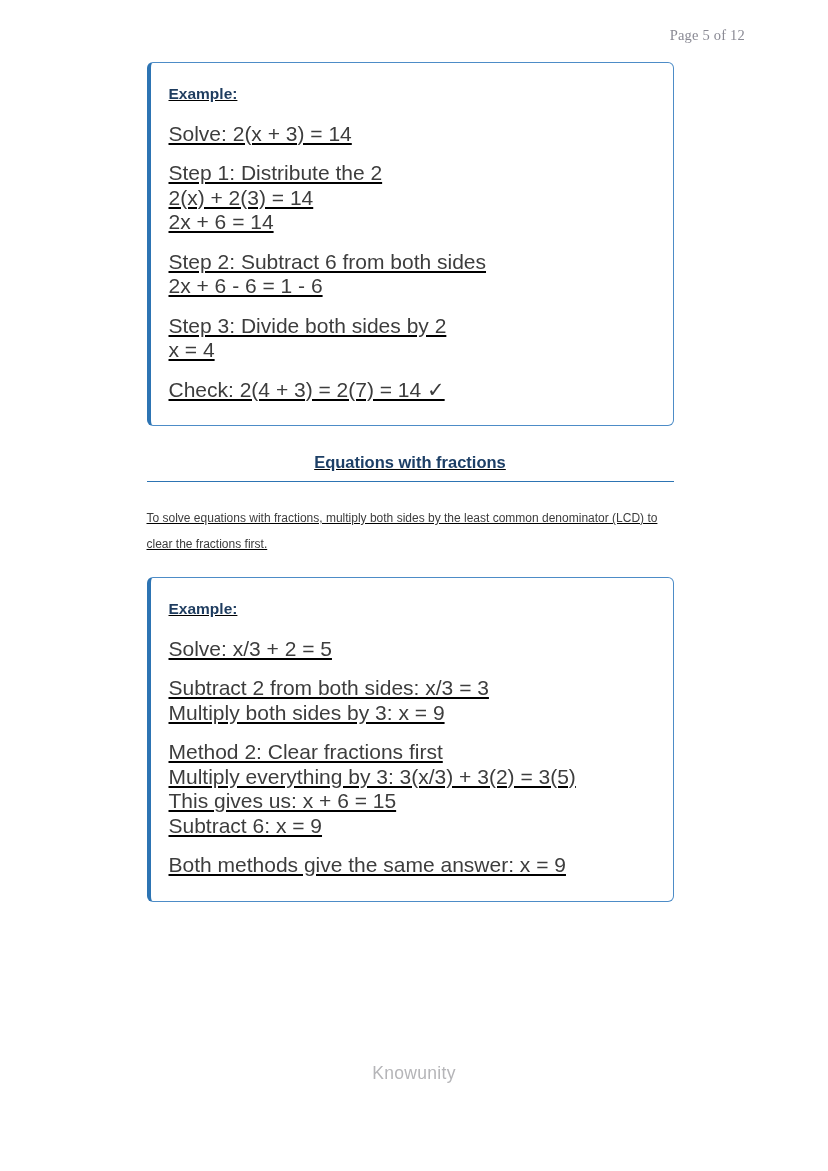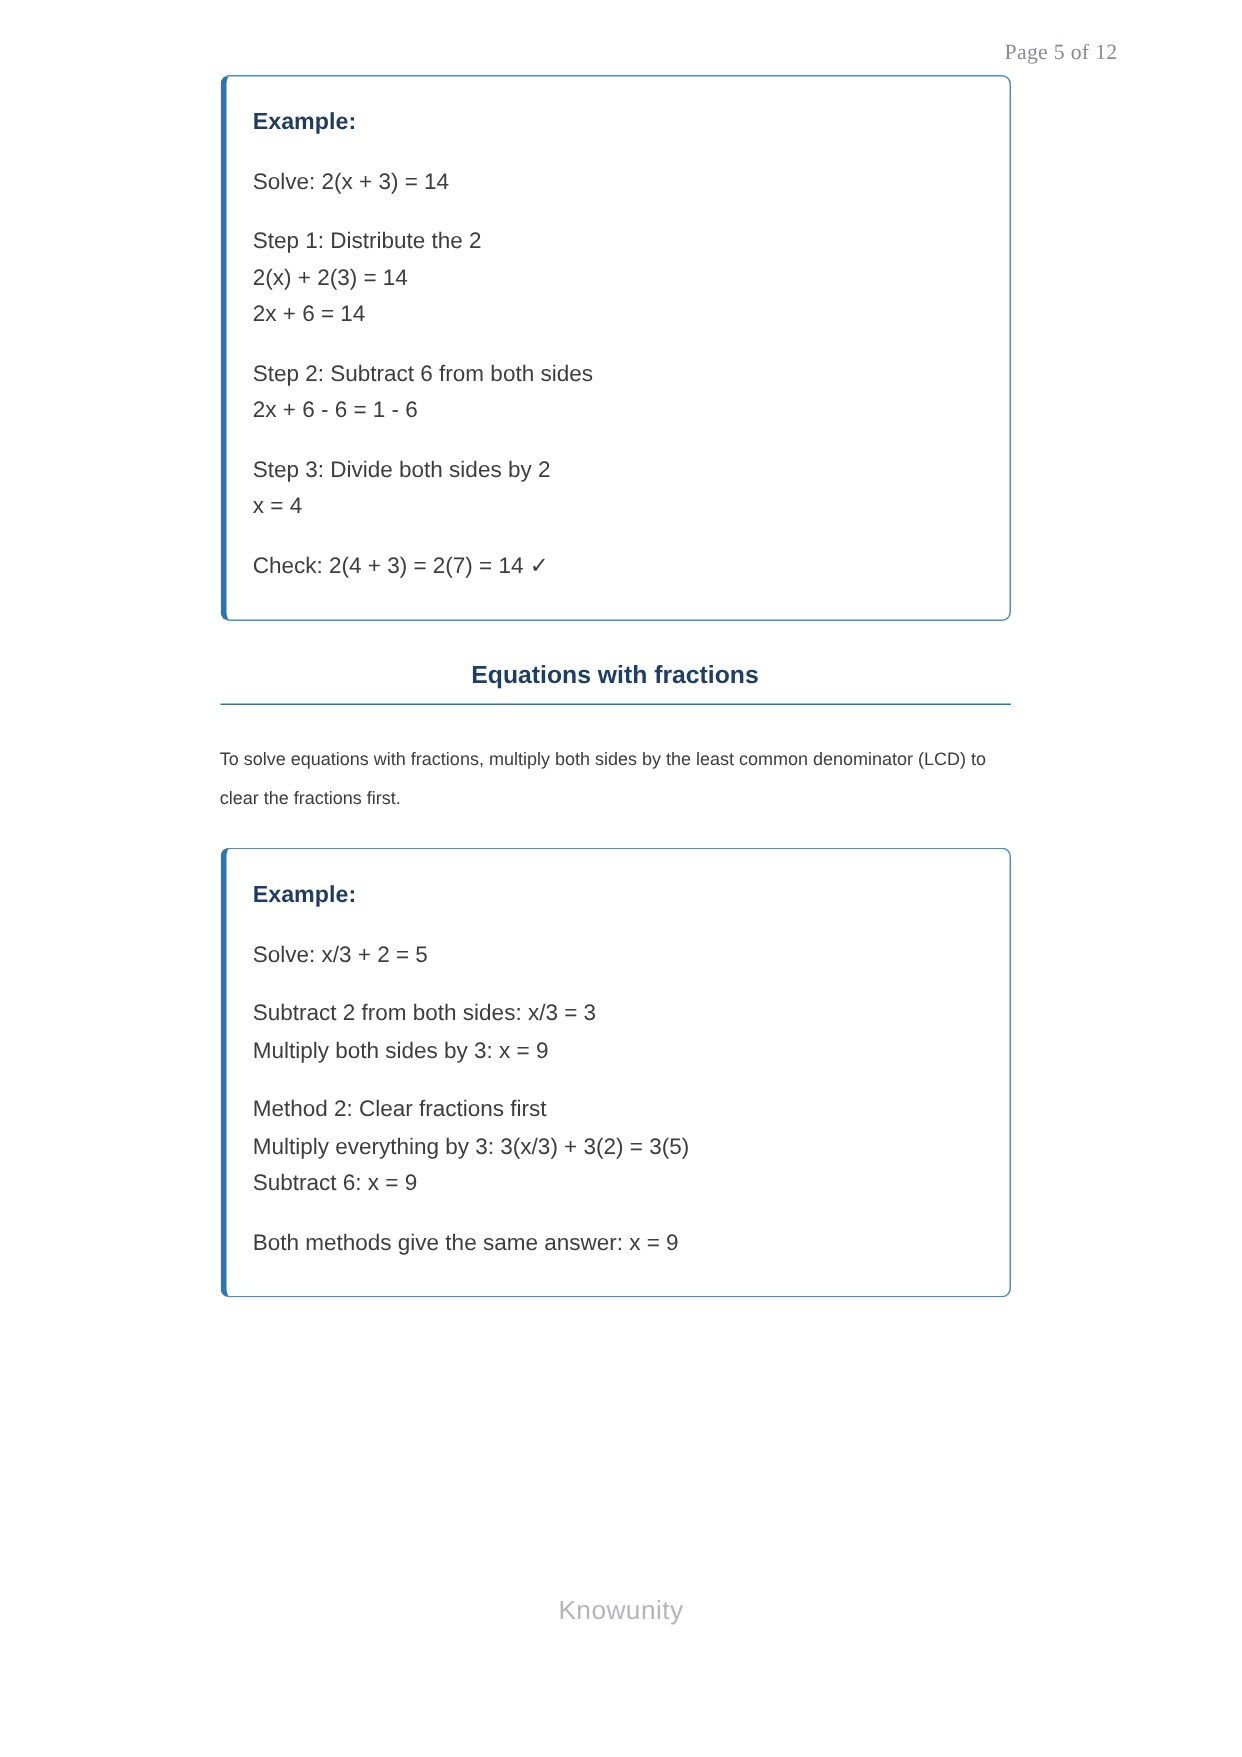--- a/index.html
+++ b/index.html
@@ -25,22 +25,23 @@
     position: absolute;
     top: 27px;
     right: 75px;
     font-family: "Liberation Serif", serif;
     font-size: 14.5px;
     color: var(--page-number-gray, #8a8a94);
     letter-spacing: 0.2px;
   }
   .content {
     width: 527px;
-    margin: 0 auto;
+    margin: 12px auto;
     padding-top: 50px;
+    text-decoration: underline;
   }
   .example-box {
     box-sizing: border-box;
     width: 527px;
     border: 1px solid var(--box-border, #4d8cc7);
     border-left: 4px solid var(--accent-blue, #2d74b3);
     border-radius: 6px;
     padding: 19px 18px 14px 18px;
     background: #ffffff;
   }
@@ -51,21 +52,21 @@
     color: var(--example-navy, #1e3c5f);
     line-height: 24.5px;
   }
   .para {
     margin: 0 0 15px 0;
   }
   .para:last-child {
     margin-bottom: 9px;
   }
   .math-line {
-    font-size: 15px;
+    font-size: 21px;
     line-height: 24.5px;
     color: var(--body-text, #3d3d3d);
   }
   .section-heading {
     margin-top: 26px;
     padding-bottom: 9px;
     border-bottom: 1.5px solid var(--accent-blue, #2d74b3);
     font-size: 16.5px;
     font-weight: bold;
     color: var(--heading-navy, #1d3f66);
@@ -144,20 +145,21 @@
       </div>
 
       <div class="para">
         <div class="math-line">Subtract 2 from both sides: x/3 = 3</div>
         <div class="math-line">Multiply both sides by 3: x = 9</div>
       </div>
 
       <div class="para">
         <div class="math-line">Method 2: Clear fractions first</div>
         <div class="math-line">Multiply everything by 3: 3(x/3) + 3(2) = 3(5)</div>
+        <div class="math-line">This gives us: x + 6 = 15</div>
         <div class="math-line">Subtract 6: x = 9</div>
       </div>
 
       <div class="para">
         <div class="math-line">Both methods give the same answer: x = 9</div>
       </div>
     </div>
 
   </div>
 

